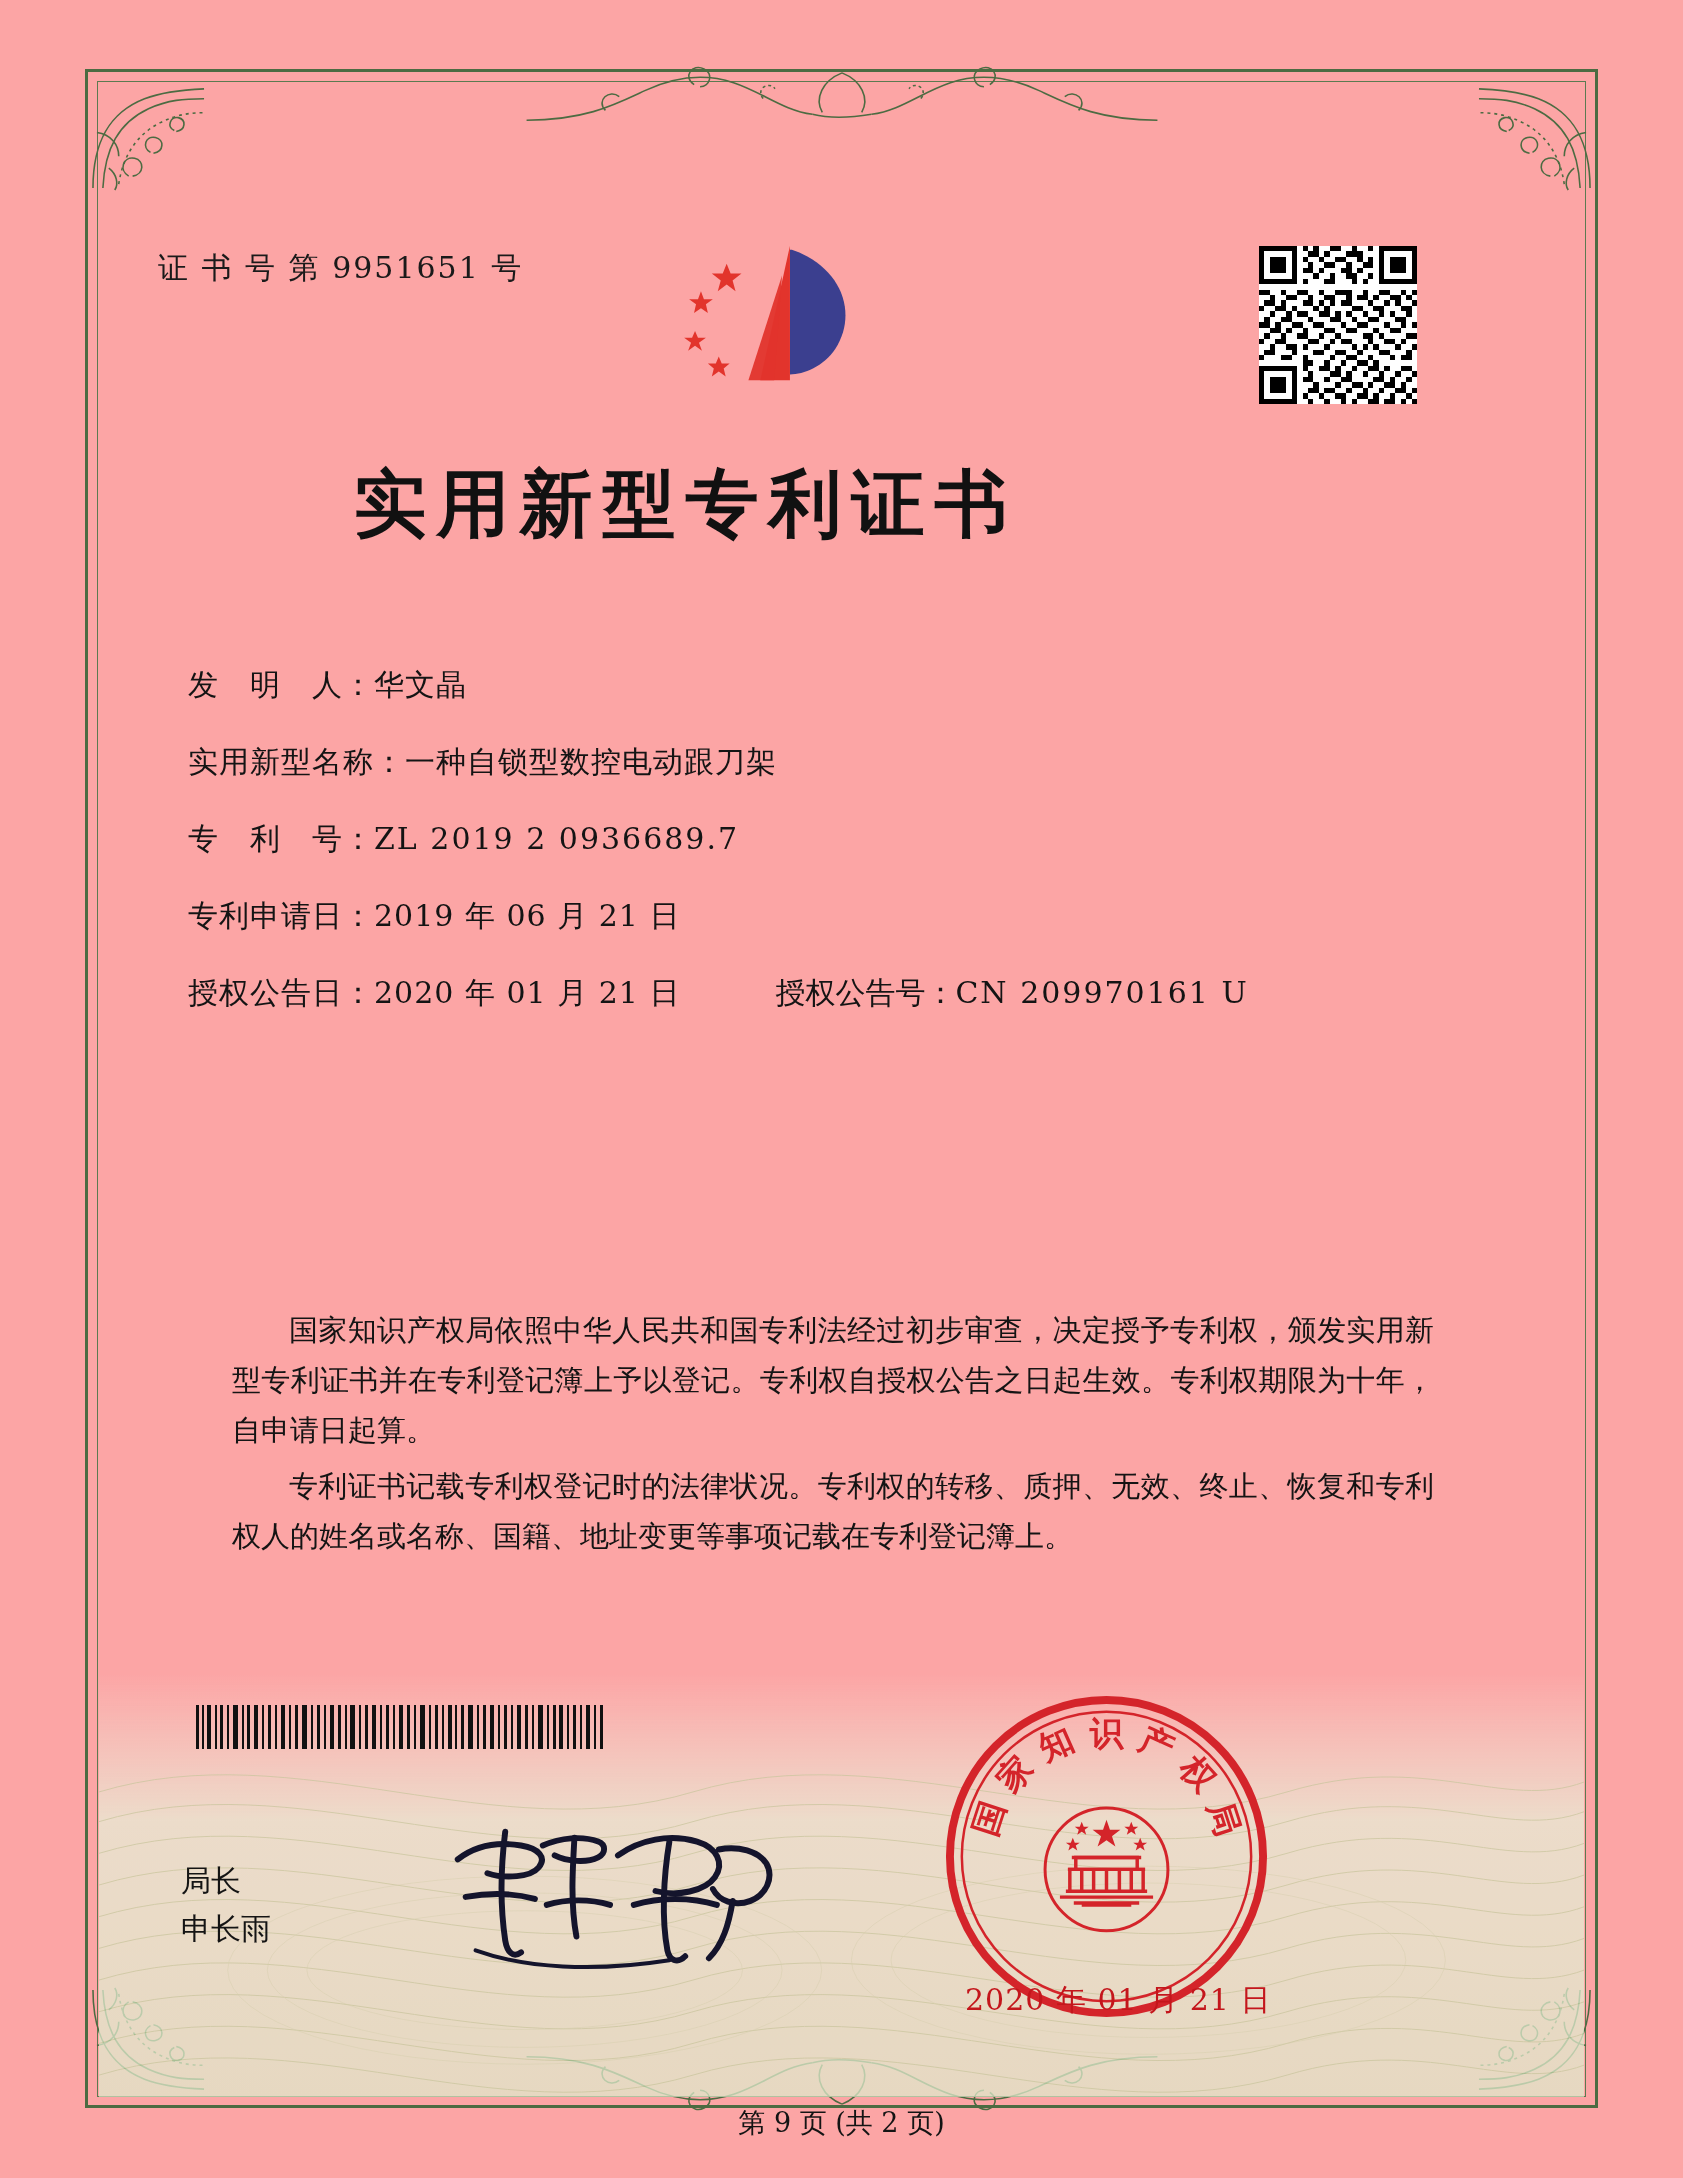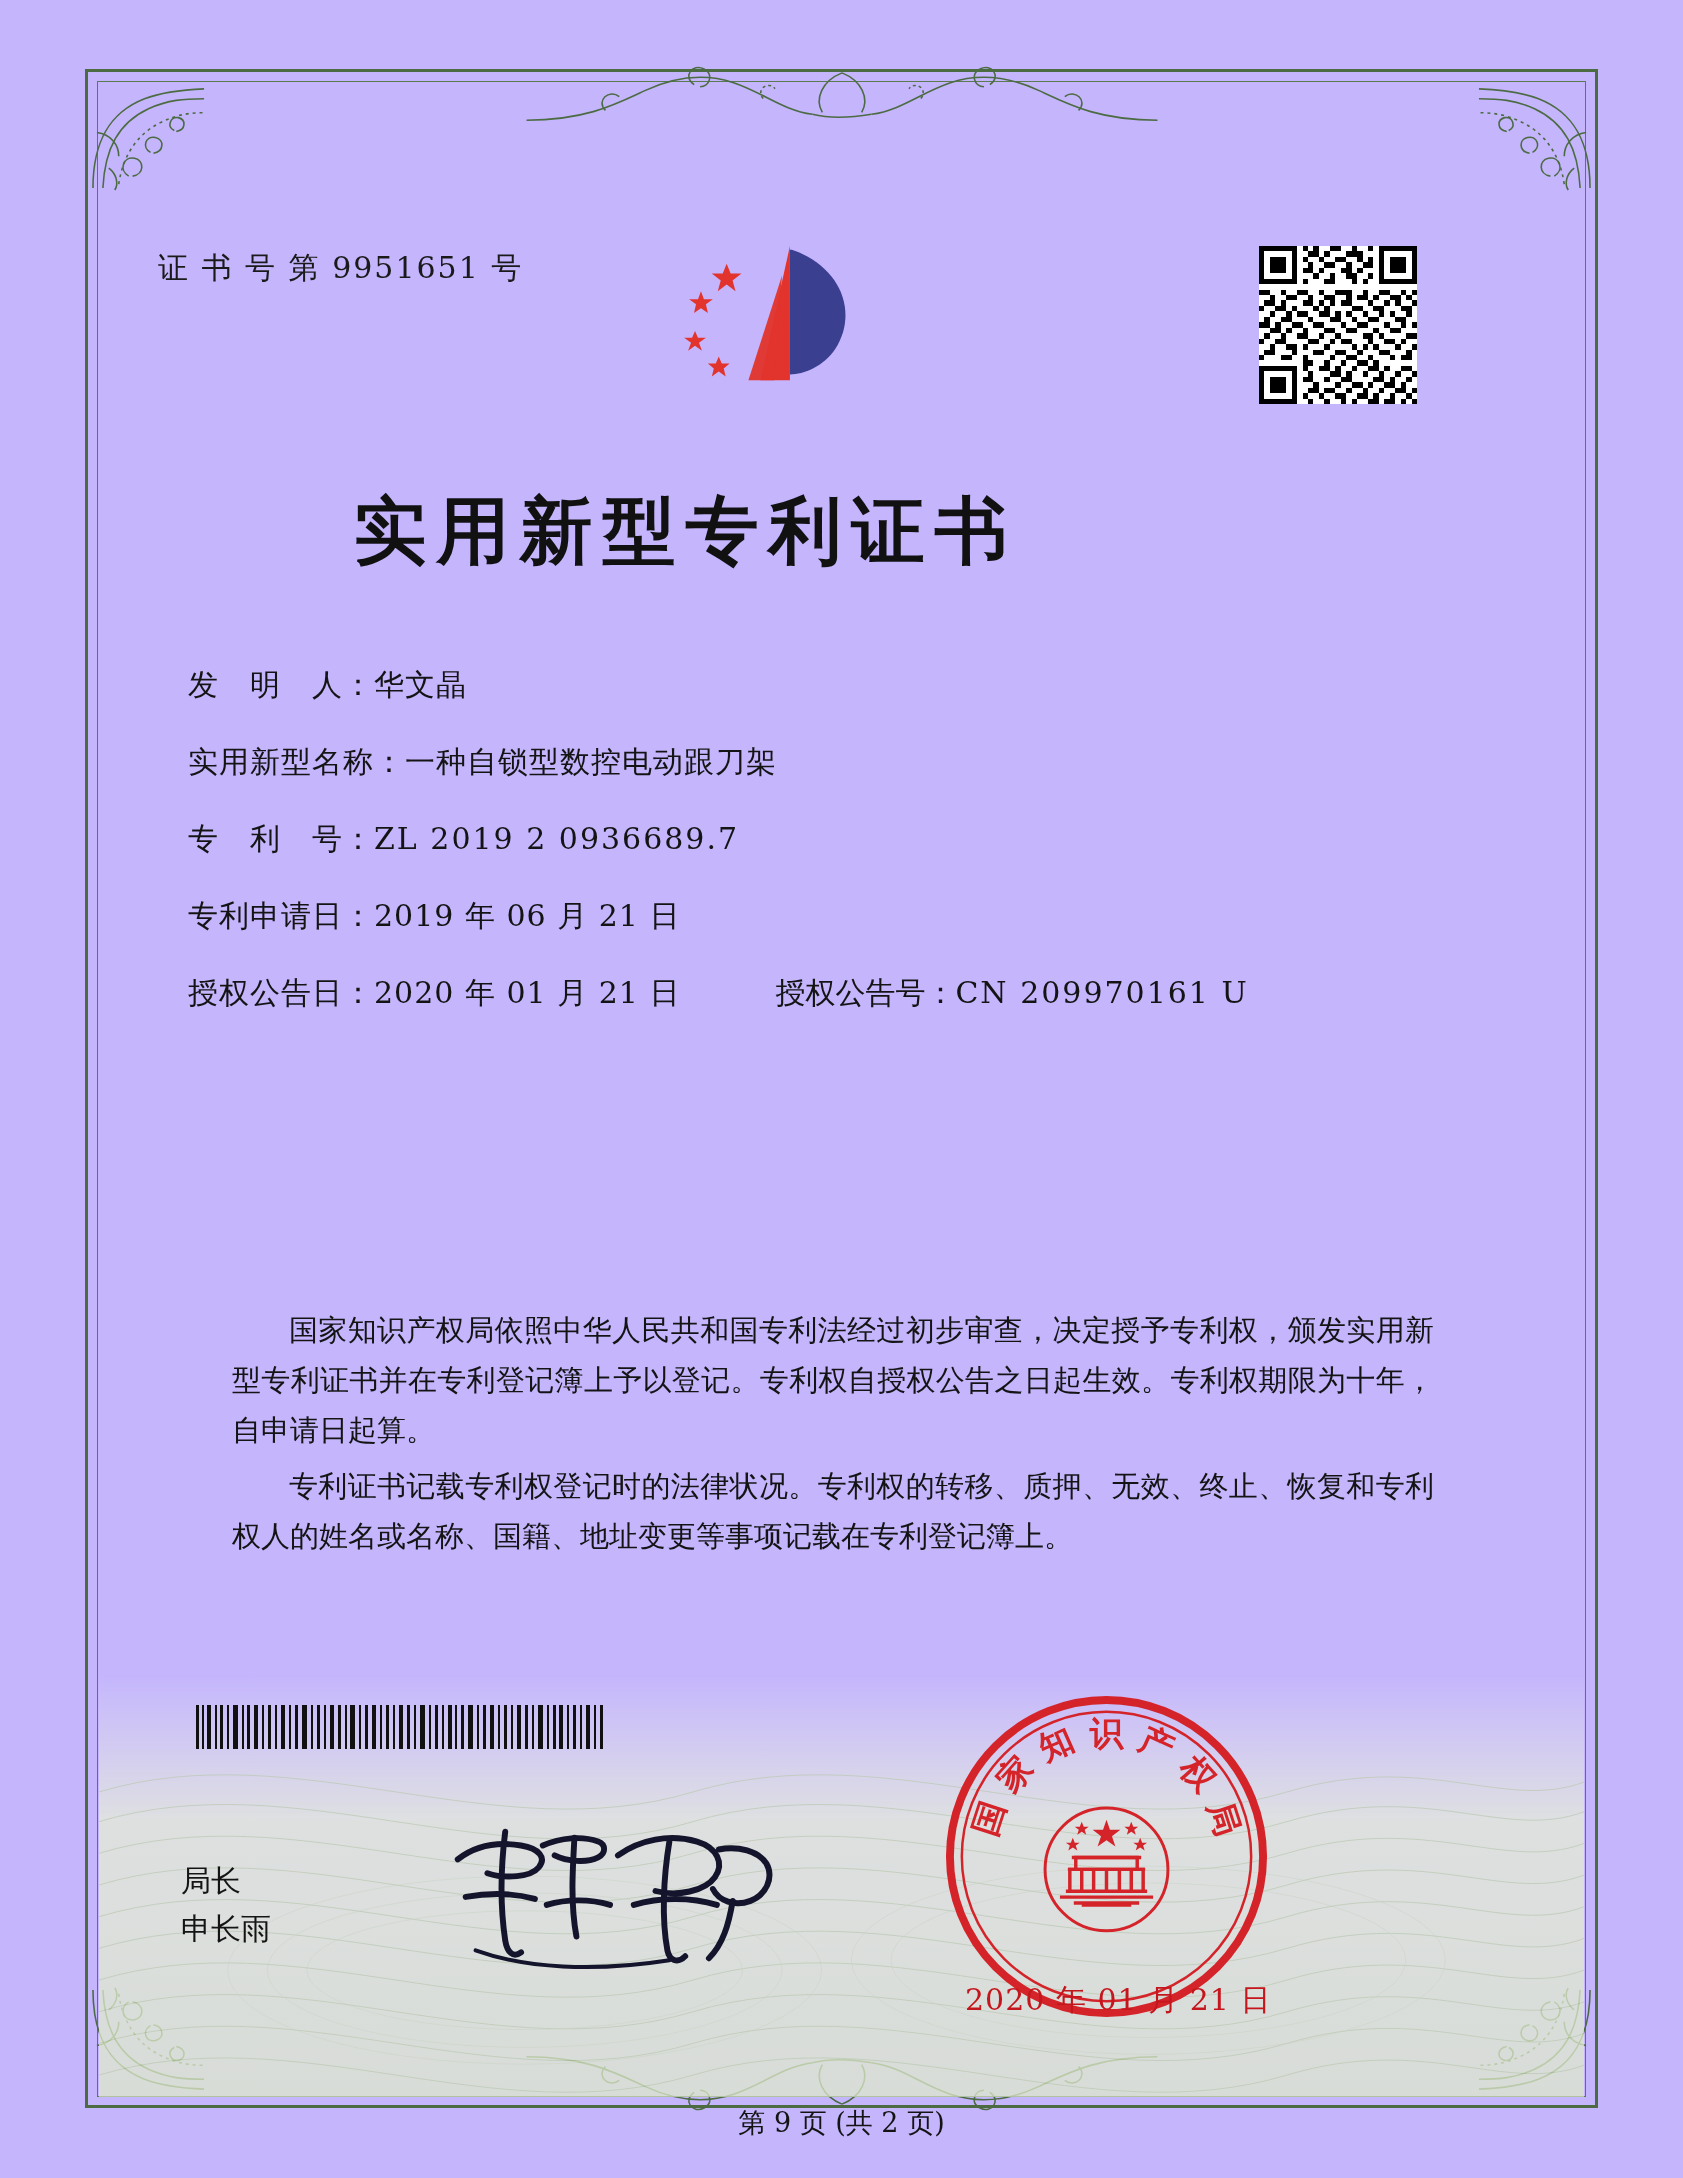--- a/index.html
+++ b/index.html
@@ -14,21 +14,21 @@
     color: #111;
     position: relative;
     overflow: hidden;
   }
 
   .page {
     position: absolute;
     left: 0; top: 0;
     width: 1683px;
     height: 2178px;
-    background: #c4b5fd;
+    background: #fca5a5;
   }
 
   
   .border-outer {
     position: absolute;
     left: 85px; top: 69px;
     width: 1513px; height: 2039px;
     border: 3px solid #4c6b42;
     box-sizing: border-box;
   }
@@ -99,21 +99,21 @@
 
   .qr {
     position: absolute;
     left: 1259px; top: 246px;
     width: 158px; height: 158px;
   }
   .qr svg { width:100%; height:100%; display:block; }
 
   .title {
     position: absolute;
-    left: 0; top: 483px;
+    left: 0; top: 456px;
     width: 1371px;
     text-align: center;
     font-family: "DejaVu Serif", serif;
     font-weight: bold;
     font-size: 73px;
     letter-spacing: 10px;
     color: #111;
   }
 
   

